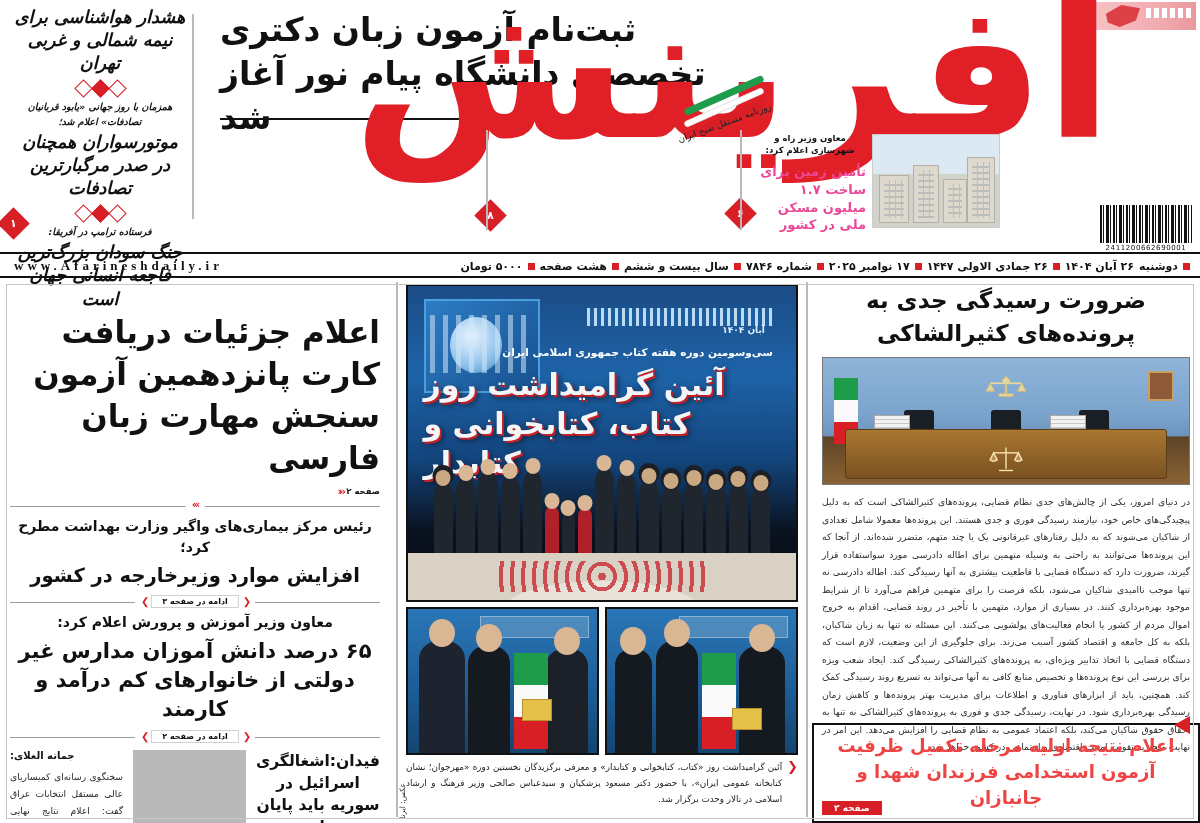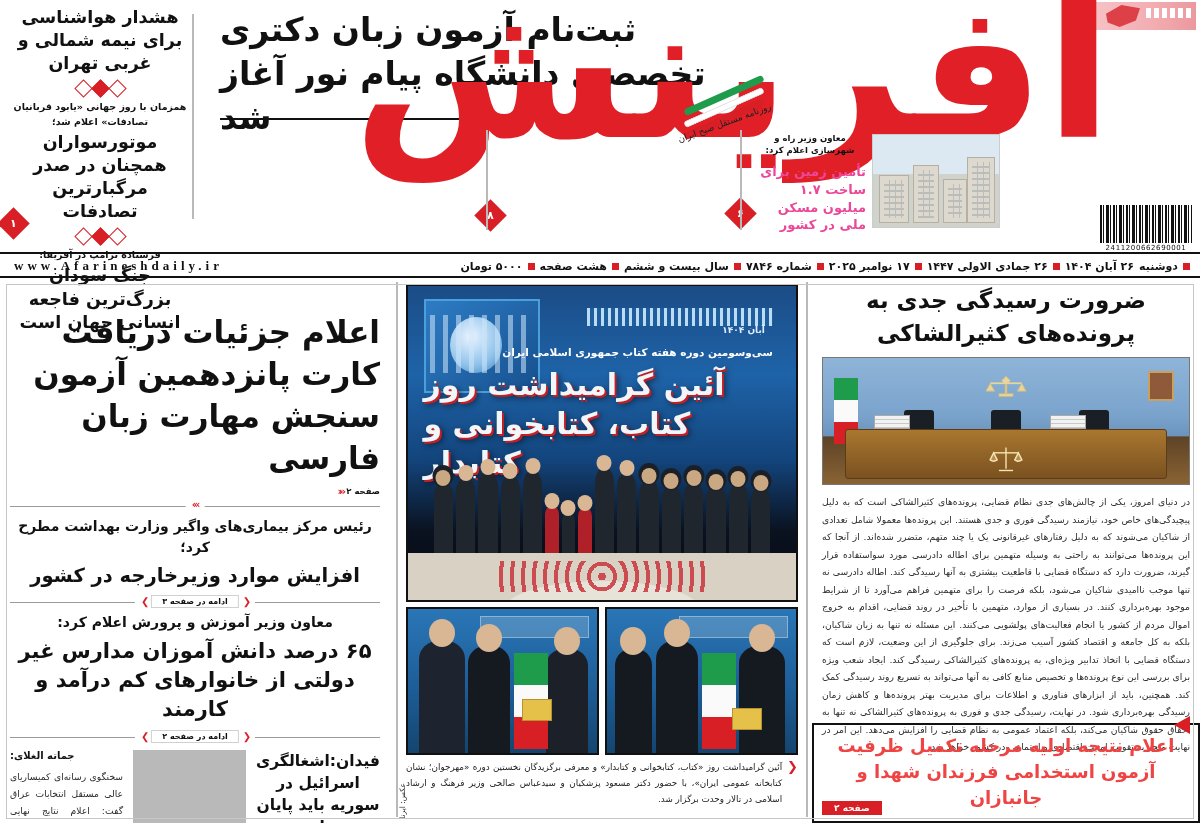--- a/index.html
+++ b/index.html
@@ -50,21 +50,21 @@
   .barcode { position:absolute; right:8px; top:205px; width:92px; }
   .barcode .bars {
     height:38px; width:92px;
     background: repeating-linear-gradient(90deg,
       #111 0 2px, #fff 2px 3px, #111 3px 4px, #fff 4px 6px,
       #111 6px 9px, #fff 9px 10px, #111 10px 11px, #fff 11px 13px);
   }
   .barcode .num { font-size:7px; letter-spacing:.6px; text-align:center; color:#111; margin-top:1px; }
 
   
-  .tl-col { position:absolute; left:12px; top:6px; width:176px; text-align:center; }
+  .tl-col { position:absolute; left:12px; top:6px; width:176px; text-align:center;font-style:italic; }
   .tl-h { font-size:17.5px; font-weight:700; line-height:1.32; color:#111; }
   .tl-kicker { font-size:9.5px; font-weight:700; color:#111; line-height:1.5; margin:3px 0 2px; }
   .divider-dia { display:flex; justify-content:center; gap:4px; margin:7px 0 5px; }
   .dia { width:13px; height:13px; transform:rotate(45deg); border:1.6px solid #d81f26; }
   .dia.filled { background:#d81f26; }
   .rule-v { position:absolute; left:192px; top:14px; width:2px; height:205px; background:#b9b9b9; }
 
   
   .pgdia {
     position:absolute; width:23px; height:23px; background:#d81f26; transform:rotate(45deg);

